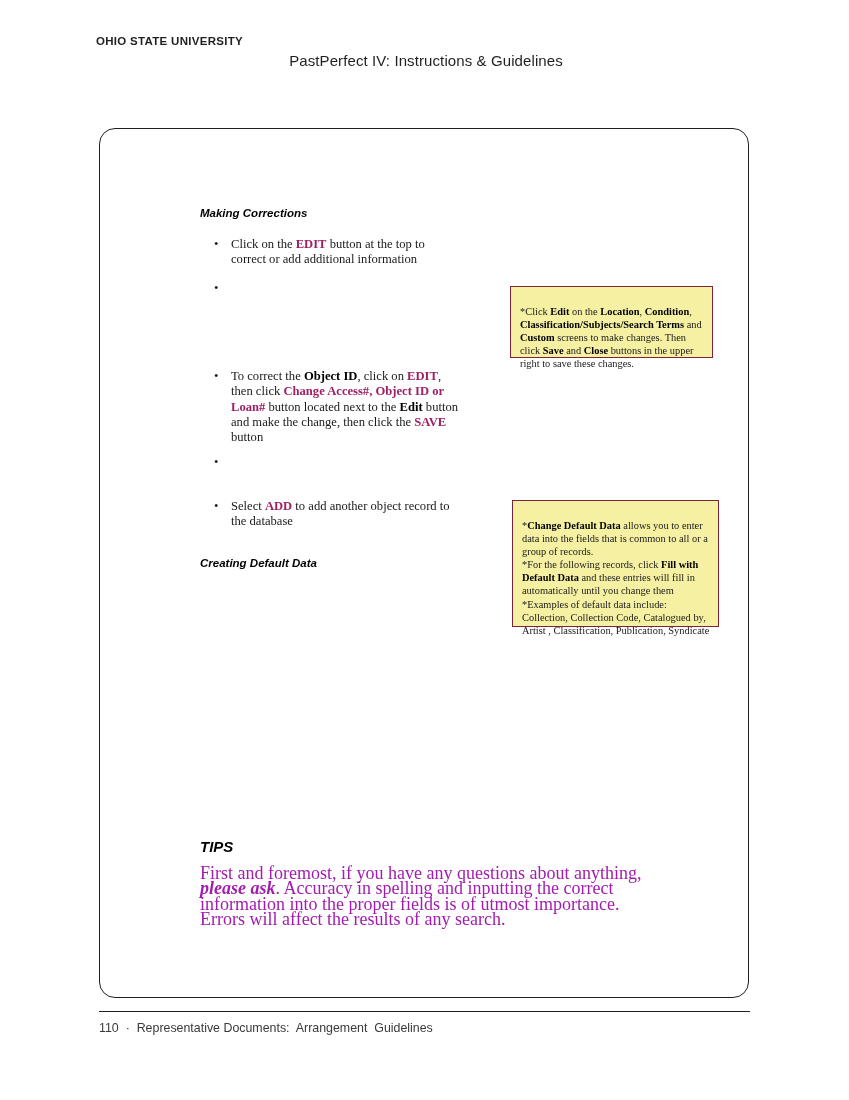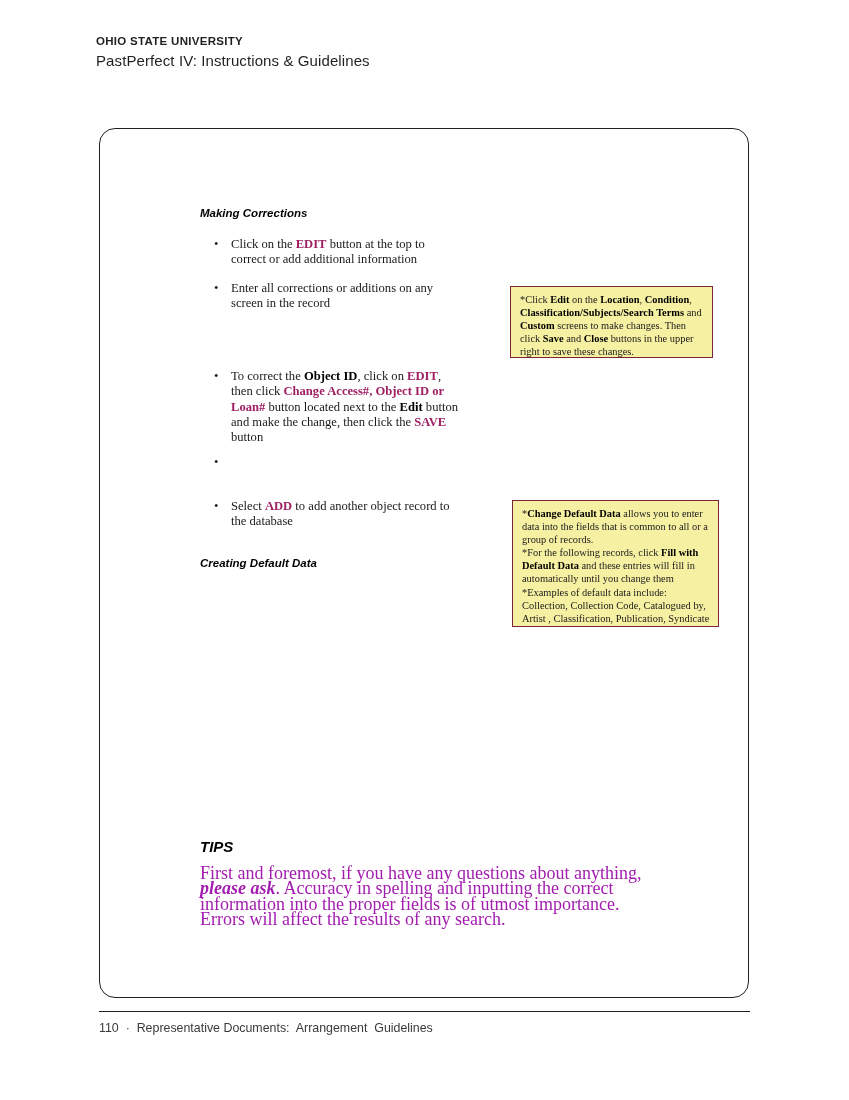--- a/index.html
+++ b/index.html
@@ -32,20 +32,21 @@
     line-height: 14px;
   }
   #running-head .doc-title {
     font-family: "Liberation Sans", sans-serif;
     font-weight: normal;
     font-size: 15px;
     color: #231f20;
     line-height: 20px;
     margin-top: 3px;
     letter-spacing: 0.1px;
+    text-align: center;
   }
 
   
   #page-frame {
     position: absolute;
     left: 99px;
     top: 128px;
     width: 650px;
     height: 870px;
     border: 1px solid #231f20;
@@ -92,21 +93,21 @@
   
   .callout {
     position: absolute;
     background: #f6f0a3;
     border: 1px solid #7d2438;
     box-sizing: border-box;
     font-family: "Liberation Serif", serif;
     font-size: 10.4px;
     line-height: 13.1px;
     color: #1a1a1a;
-    padding: 6px 8px 6px 9px;
+    padding: 18px 8px 6px 9px;
   }
   .callout p { margin: 0; }
   .callout .bold { font-weight: bold; }
 
   
   #tips-heading {
     position: absolute;
     left: 200px;
     top: 838px;
     font-family: "Liberation Sans", sans-serif;
@@ -160,21 +161,20 @@
 
 <div class="section-heading" style="left:200px; top:207px;">Making Corrections</div>
 
 <div class="bullet-item" style="left:214px; top:237px; width:245px;">
   <span class="dot">•</span>
   <span class="txt" id="b0"><span>Click on the </span><span class="accent">EDIT</span><span> button at the top to correct or add additional information</span></span>
 </div>
 
 <div class="bullet-item" style="left:214px; top:281px; width:245px;">
   <span class="dot">•</span>
-  <span class="txt" id="b1"><span>Enter all corrections or additions on any screen in the record</span></span>
 </div>
 
 <div class="bullet-item" style="left:214px; top:369px; width:250px;">
   <span class="dot">•</span>
   <span class="txt" id="b2"><span>To correct the </span><span class="bold">Object ID</span><span>, click on </span><span class="accent">EDIT</span><span>, then click </span><span class="accent">Change Access#, Object ID or Loan#</span><span>  button located next to the </span><span class="bold">Edit</span><span> button and make the change, then click the </span><span class="accent">SAVE</span><span> button</span></span>
 </div>
 
 <div class="bullet-item" style="left:214px; top:455px; width:250px;">
   <span class="dot">•</span>
 </div>

